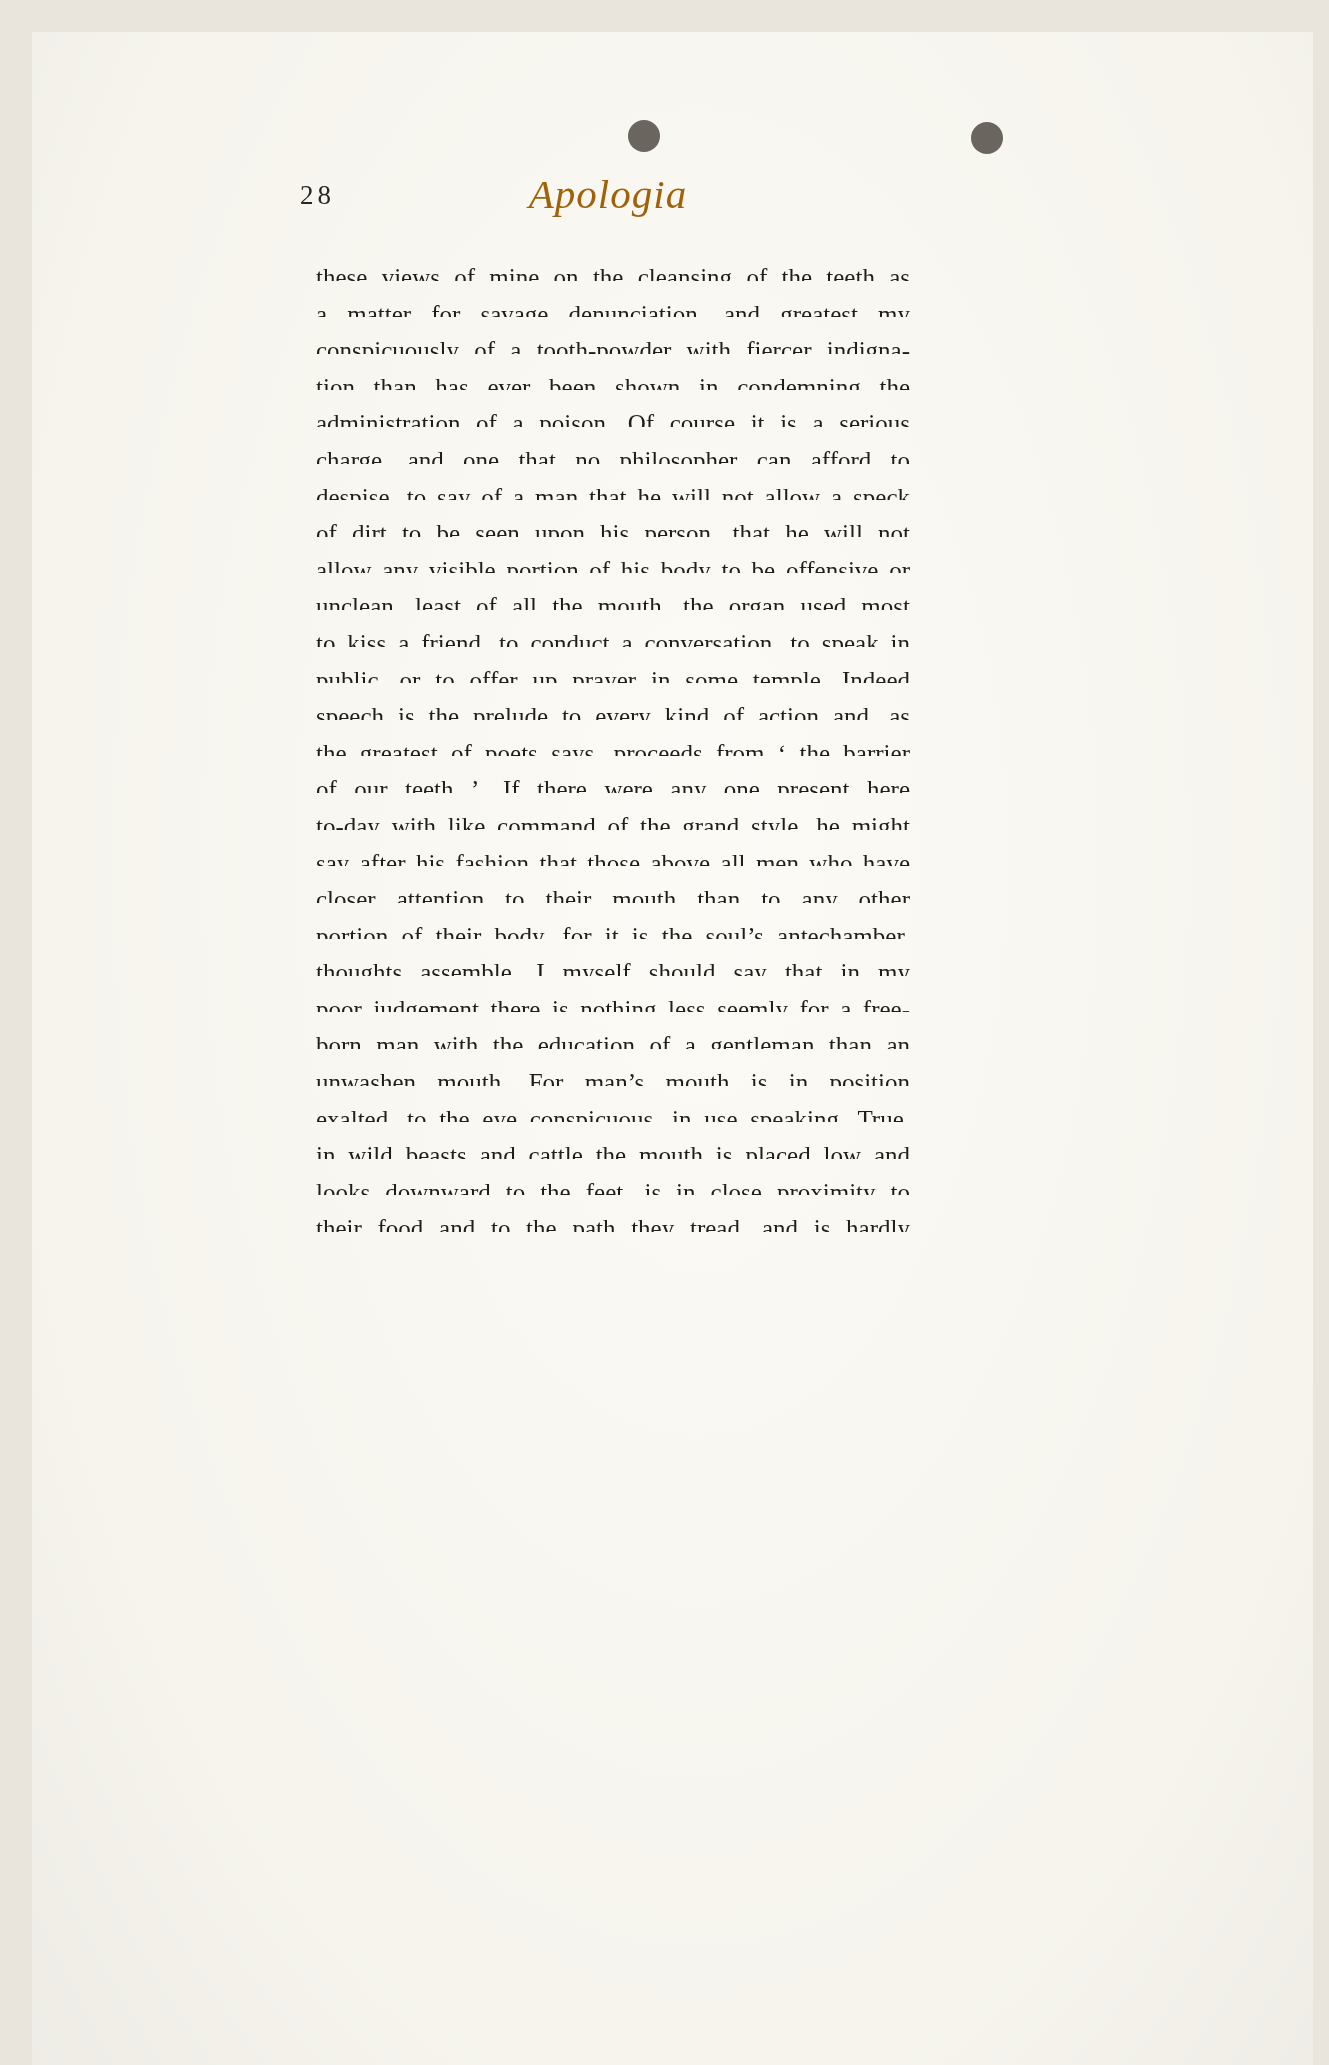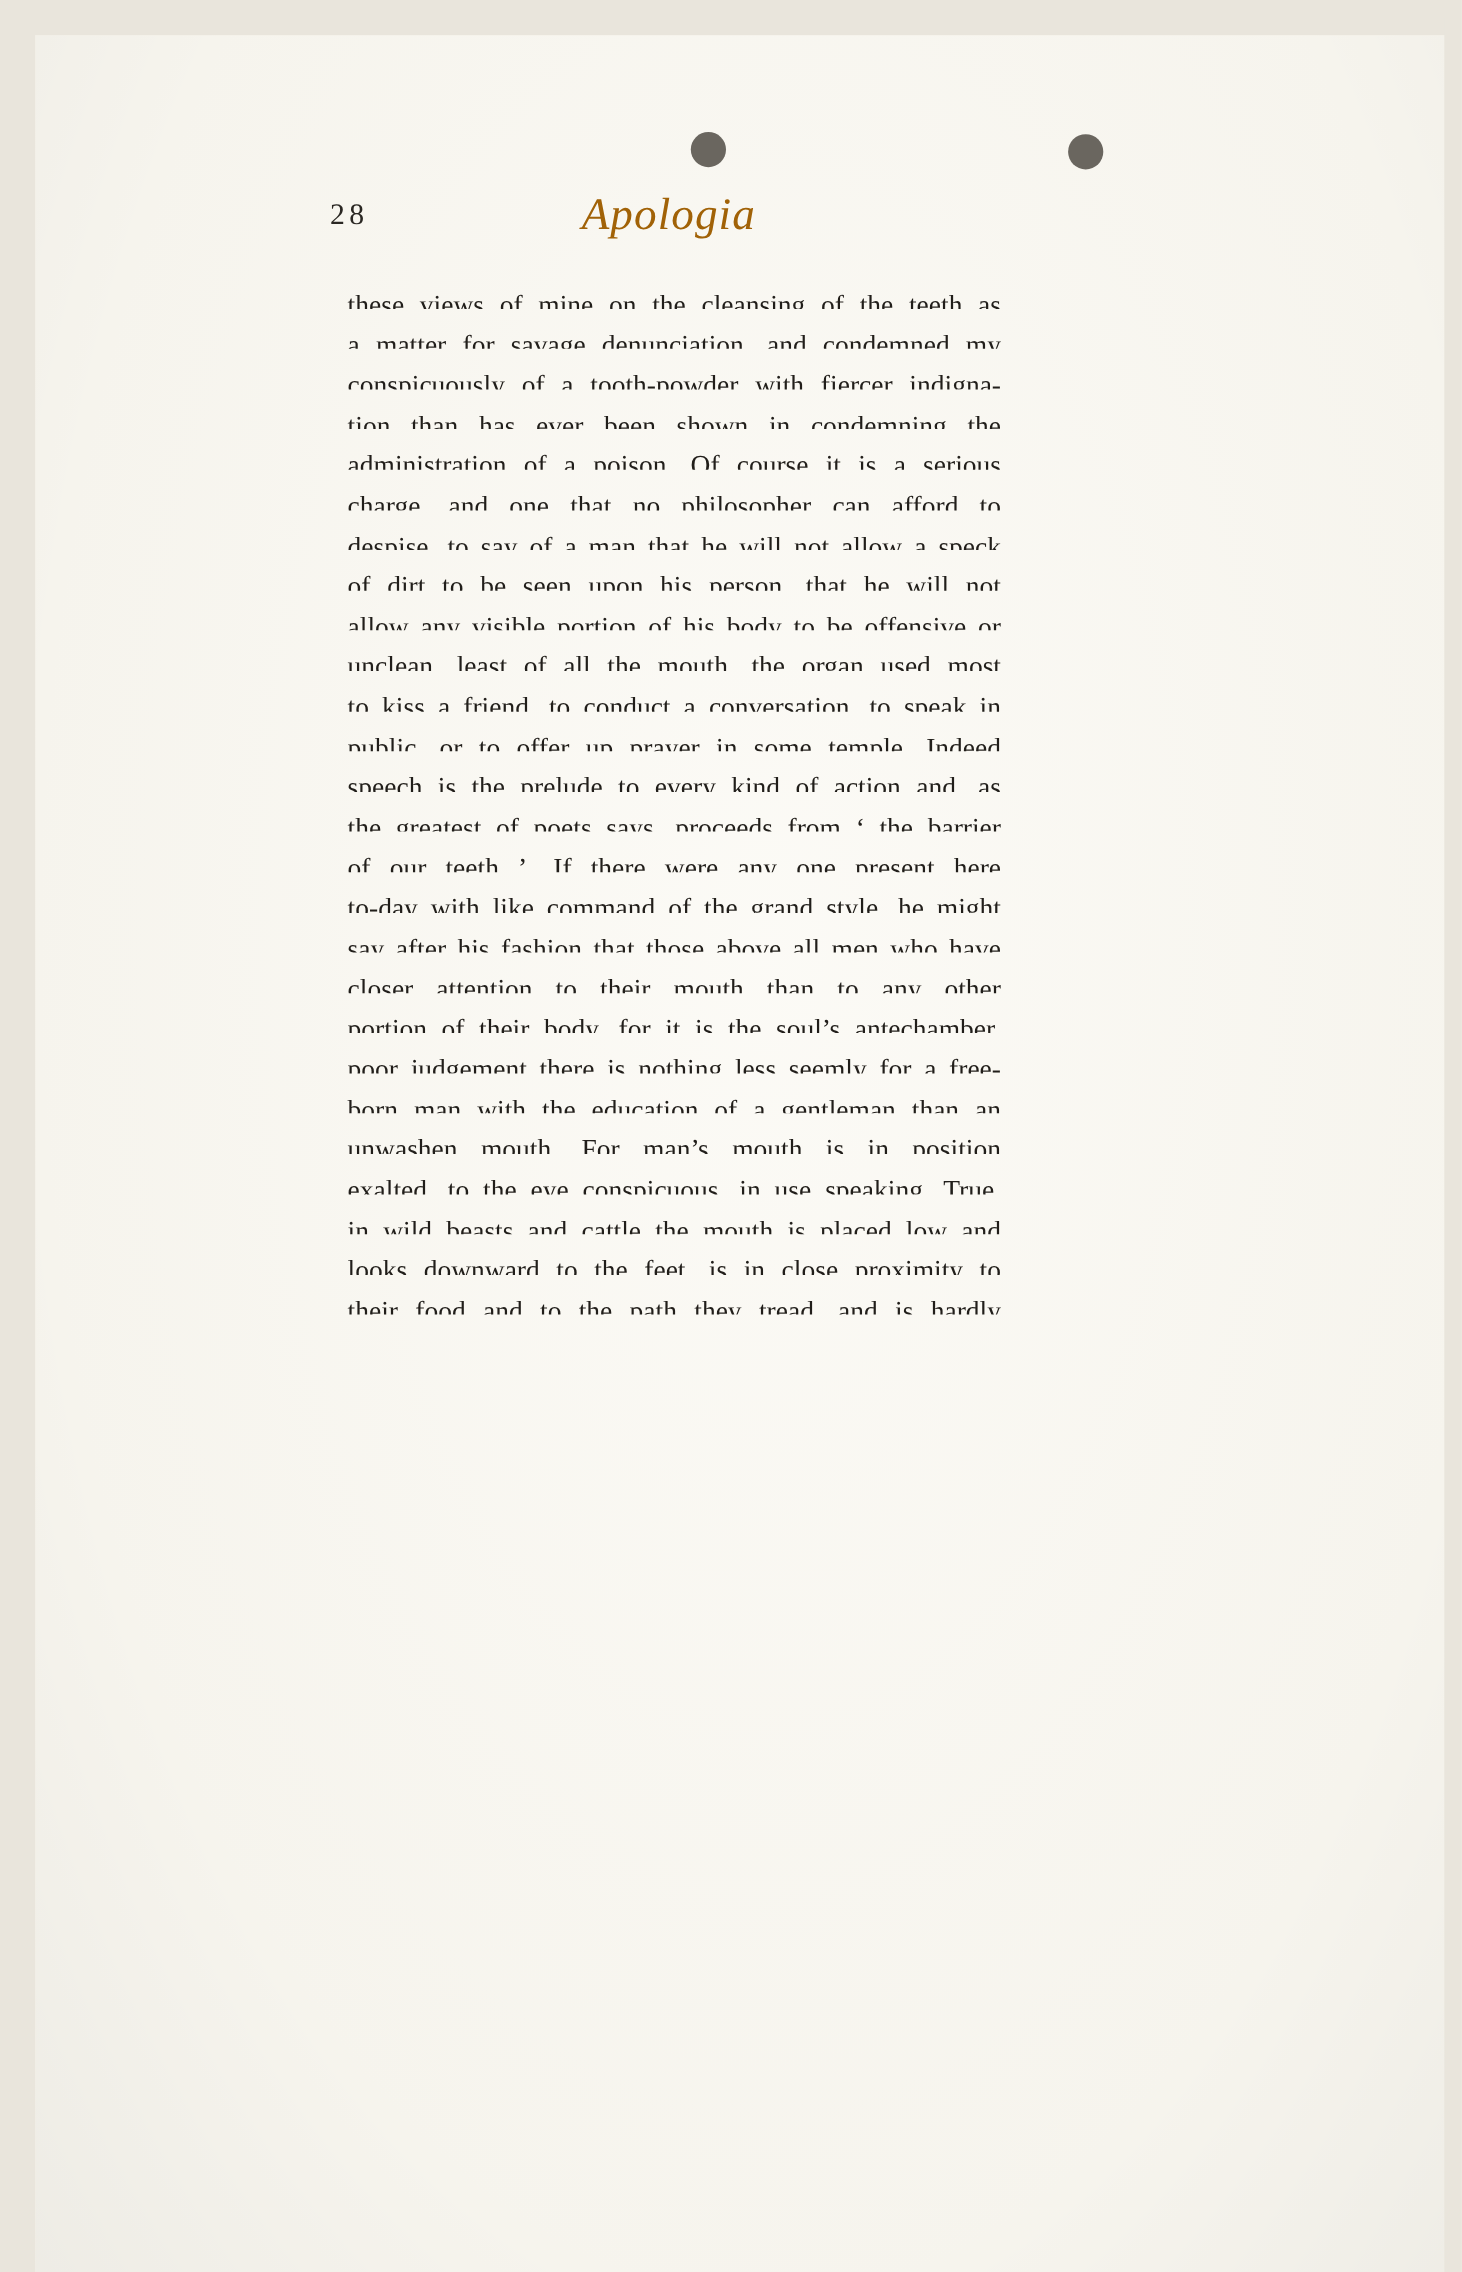--- a/index.html
+++ b/index.html
@@ -90,38 +90,39 @@
   <span class="speck speck-1"></span>
   <span class="speck speck-2"></span>
 
   <div class="header-row">
     <span class="page-number">28</span>
     <span class="running-title">Apologia</span>
   </div>
 
   <div class="body-text">
       <div class="line">these views of mine on the cleansing of the teeth as</div>
-      <div class="line">a matter for savage denunciation, and condemned my</div>
+      <div class="line">a matter for savage denunciation, and greatest my</div>
       <div class="line">conspicuously of a tooth-powder with fiercer indigna-</div>
       <div class="line">tion than has ever been shown in condemning the</div>
       <div class="line">administration of a poison.  Of course it is a serious</div>
       <div class="line">charge, and one that no philosopher can afford to</div>
       <div class="line">despise, to say of a man that he will not allow a speck</div>
       <div class="line">of dirt to be seen upon his person, that he will not</div>
       <div class="line">allow any visible portion of his body to be offensive or</div>
       <div class="line">unclean, least of all the mouth, the organ used most</div>
       <div class="line">to kiss a friend, to conduct a conversation, to speak in</div>
       <div class="line">public, or to offer up prayer in some temple.  Indeed</div>
       <div class="line">speech is the prelude to every kind of action and, as</div>
       <div class="line">the greatest of poets says, proceeds from ‘ the barrier</div>
       <div class="line">of our teeth ’.  If there were any one present here</div>
       <div class="line">to-day with like command of the grand style, he might</div>
       <div class="line">say after his fashion that those above all men who have</div>
       <div class="line">closer attention to their mouth than to any other</div>
       <div class="line">portion of their body, for it is the soul’s antechamber,</div>
+      <div class="line">thoughts assemble.  I myself should say that in my</div>
       <div class="line">poor judgement there is nothing less seemly for a free-</div>
       <div class="line">born man with the education of a gentleman than an</div>
       <div class="line">unwashen mouth.  For man’s mouth is in position</div>
       <div class="line">exalted, to the eye conspicuous, in use speaking.  True,</div>
       <div class="line">in wild beasts and cattle the mouth is placed low and</div>
       <div class="line">looks downward to the feet, is in close proximity to</div>
       <div class="line">their food and to the path they tread, and is hardly</div>
     </div>
 
 </div>

